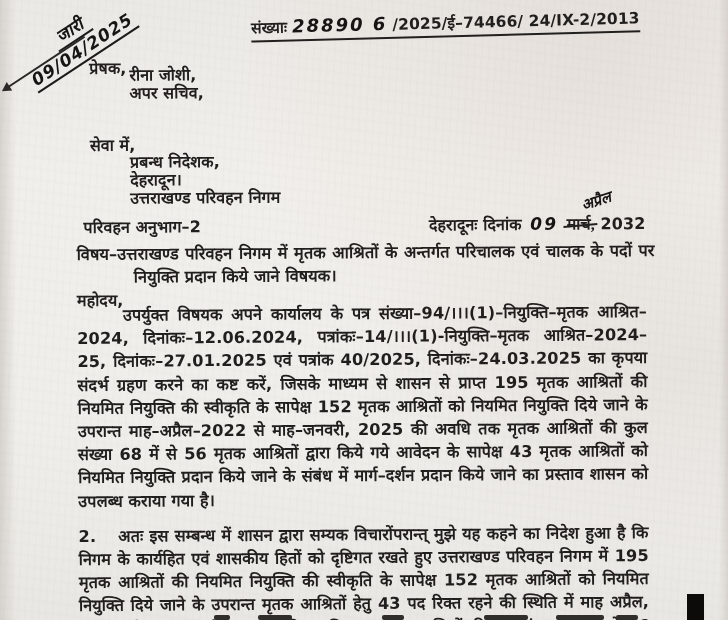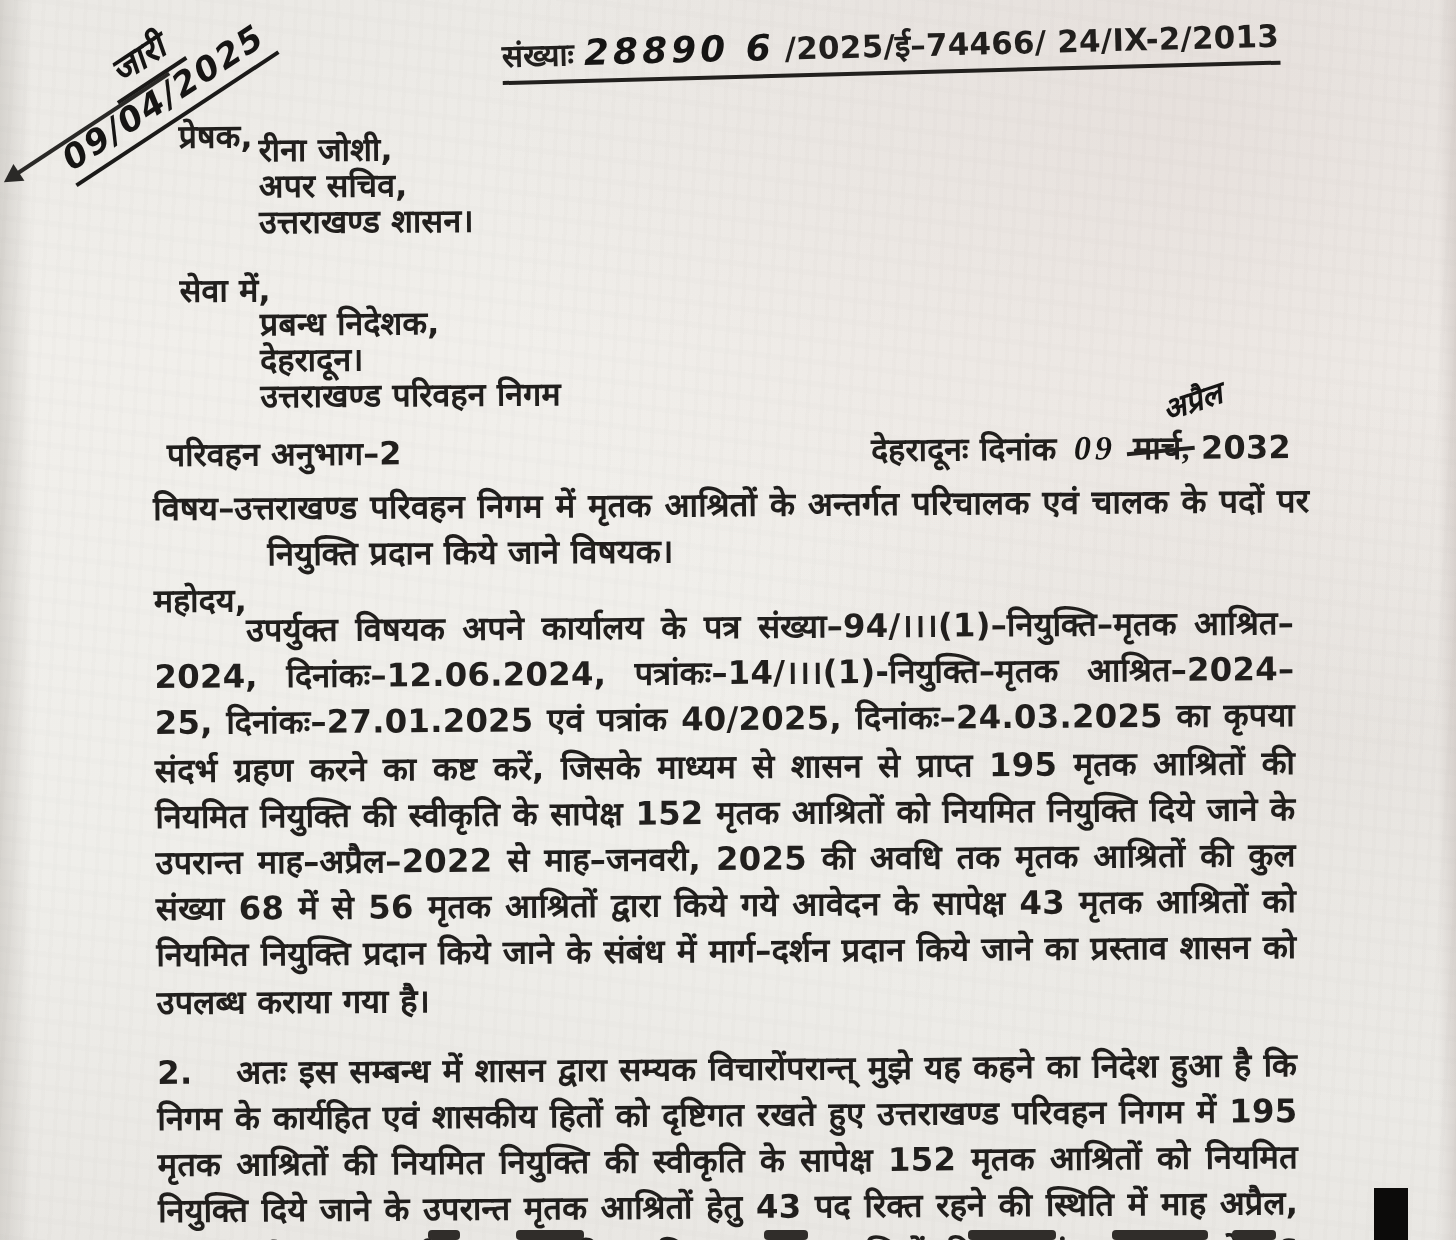--- a/index.html
+++ b/index.html
@@ -61,21 +61,21 @@
   }
   .refline .hwnum { font-size:18px; letter-spacing:2px; padding:0 5px; }
 
   .block { position:absolute; font-size:16px; line-height:17.5px; }
   .addr-label { position:absolute; font-size:16px; }
   .addr-lines span { display:block; margin-bottom:0.5px; }
 
   .section-row { position:absolute; left:84px; top:214px; width:562px; font-size:16px; }
   .section-label { float:left; }
   .place-date { float:right; position:relative; white-space:nowrap; }
-  .date-day { font-size:17px; letter-spacing:2px; padding:0 3px;font-family:Liberation Serif, serif; }
+  .date-day { font-size:17px; letter-spacing:2px; padding:0 3px; }
   .struck { position:relative; display:inline-block;font-family:Liberation Serif, serif; }
   .struck::after {
     content:""; position:absolute; left:-3px; right:-3px; top:55%; height:2px;
     background:#23211f; transform:rotate(-5deg);
   }
   .month-hw {
     position:absolute; left:-6px; top:-19px; font-size:15px;
     transform:rotate(-9deg); white-space:nowrap;
   }
 
@@ -121,21 +121,20 @@
     <div class="issued-arrow"></div>
 
     <div class="refline">
       <span>संख्याः</span><span class="hw hwnum">28890 6</span><span>/2025/ई–74466/ 24/IX-2/2013</span>
     </div>
 
     <div class="addr-label" style="left:91px; top:55px;">प्रेषक,</div>
     <div class="block addr-lines" style="left:131px; top:65px;">
       <span>रीना जोशी,</span>
       <span>अपर सचिव,</span>
-      <span>उत्तराखण्ड शासन।</span>
     </div>
 
     <div class="addr-label" style="left:91px; top:132px;">सेवा में,</div>
     <div class="block addr-lines" style="left:131px; top:152px;">
       <span>प्रबन्ध निदेशक,</span>
       <span>देहरादून।</span>
       <span>उत्तराखण्ड परिवहन निगम</span>
     </div>
 
     <div class="section-row">

